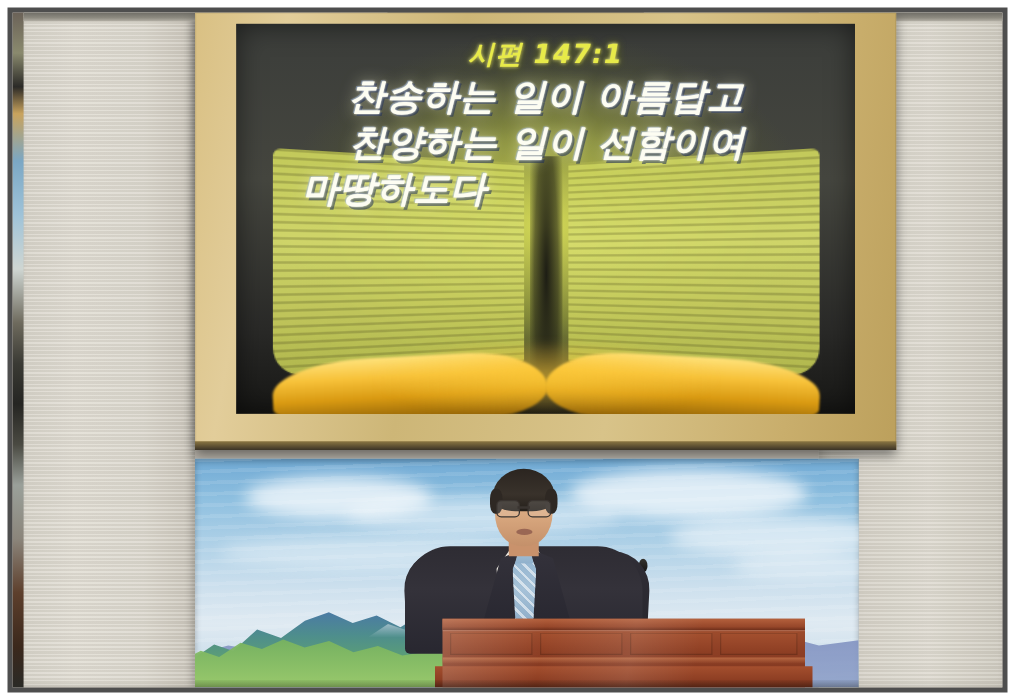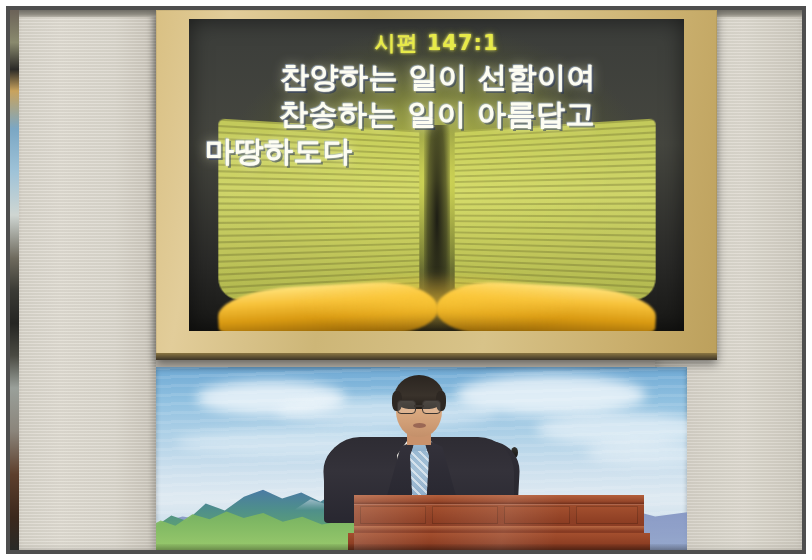--- a/index.html
+++ b/index.html
@@ -13,21 +13,21 @@
   .frame-white{
     position:absolute;left:0;top:0;width:812px;height:560px;
     background:#ffffff;box-sizing:border-box;
   }
   .frame-dark{
     position:absolute;left:6px;top:6px;right:6px;bottom:6px;
     background:#4e4e4e;box-sizing:border-box;
   }
   .scene{
     position:absolute;left:10px;top:10px;width:792px;height:540px;
-    overflow:hidden;background:#b9b4ab;
+    overflow:hidden;background:#b9b4ab;font-style:italic;
   }
 
   
   .wall-left-strip{
     position:absolute;left:0;top:0;width:9px;height:540px;
     background:linear-gradient(180deg,#6b6258 0%,#8a8a6e 6%,#2b2a27 11%,
       #c9a35d 15%,#7ba7c4 22%,#9fc3d8 30%,#cfd6d2 38%,#6e6a5d 46%,
       #3a3a34 52%,#252522 58%,#4a4a42 64%,#9aa09a 70%,#8b857b 78%,
       #5d3f2c 86%,#3b281c 94%,#2a2a26 100%);
   }
@@ -123,21 +123,21 @@
     letter-spacing:.5px;white-space:nowrap;
     text-shadow:
       0 0 2px #ffffff,
       2px 2px 0 rgba(30,45,90,.55),
       -1px -1px 0 rgba(120,150,200,.45),
       0 0 12px rgba(255,255,210,.55);
   }
   .vline.l1{text-align:center;padding-left:6px;}
   .vline.l2{text-align:center;padding-left:2px;}
   .vline.l3{text-align:center;}
-  .vline.l4{text-align:left;padding-left:4px;}
+  .vline.l4{text-align:left;padding-left:4px;margin-left:37px;}
 
   
   .banner{
     position:absolute;left:146px;top:357px;width:531px;height:183px;
     overflow:hidden;
     background:linear-gradient(180deg,#6fa9d4 0%,#8fc0e0 18%,#b3d3e8 40%,
       #cfe1ee 58%,#dfeaf2 72%,#cfe0ec 86%,#b9d2e4 100%);
     box-shadow:inset 0 2px 5px rgba(0,0,0,.28);
   }
   .banner .cloudwave{
@@ -330,22 +330,22 @@
           <div class="page right"></div>
           <div class="gutter"></div>
           <div class="edge left"></div>
           <div class="edge right"></div>
           <div class="glow"></div>
         </div>
 
         <div class="screen-text">
           <div class="verse-ref">시편 147:1</div>
           <div class="verse-lines">
+            <div class="vline l3">찬송하는 일이 아름답고</div>
             <div class="vline l2">찬양하는 일이 선함이여</div>
-            <div class="vline l3">찬송하는 일이 아름답고</div>
             <div class="vline l4">마땅하도다</div>
           </div>
         </div>
 
       </div>
     </div>
 
     <div class="banner">
       <div class="cloudwave"></div>
       <div class="cl c1"></div>

